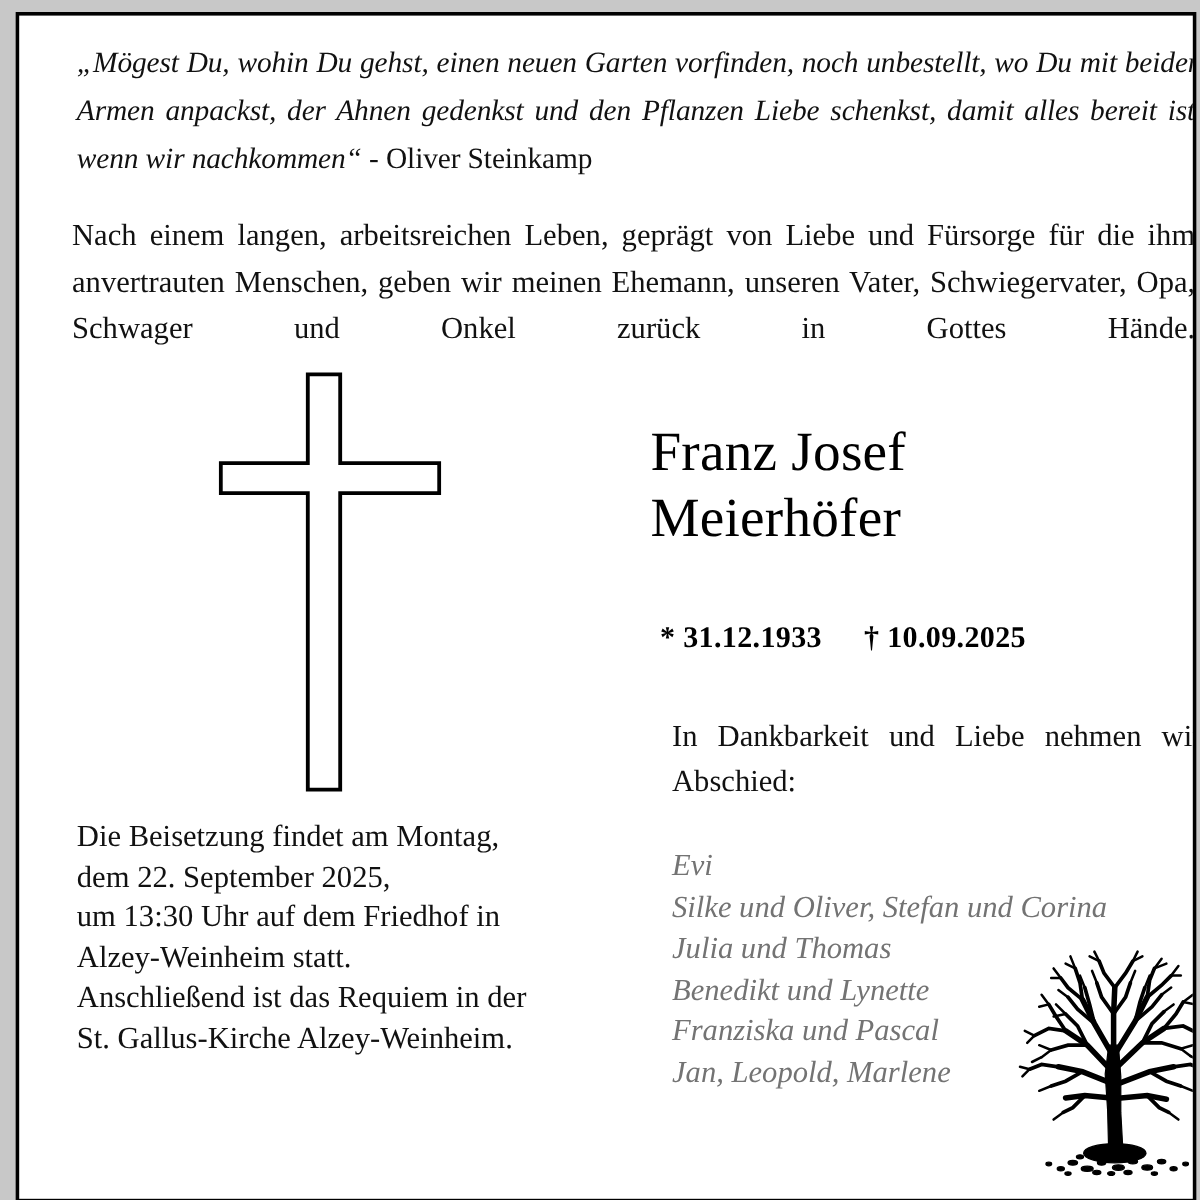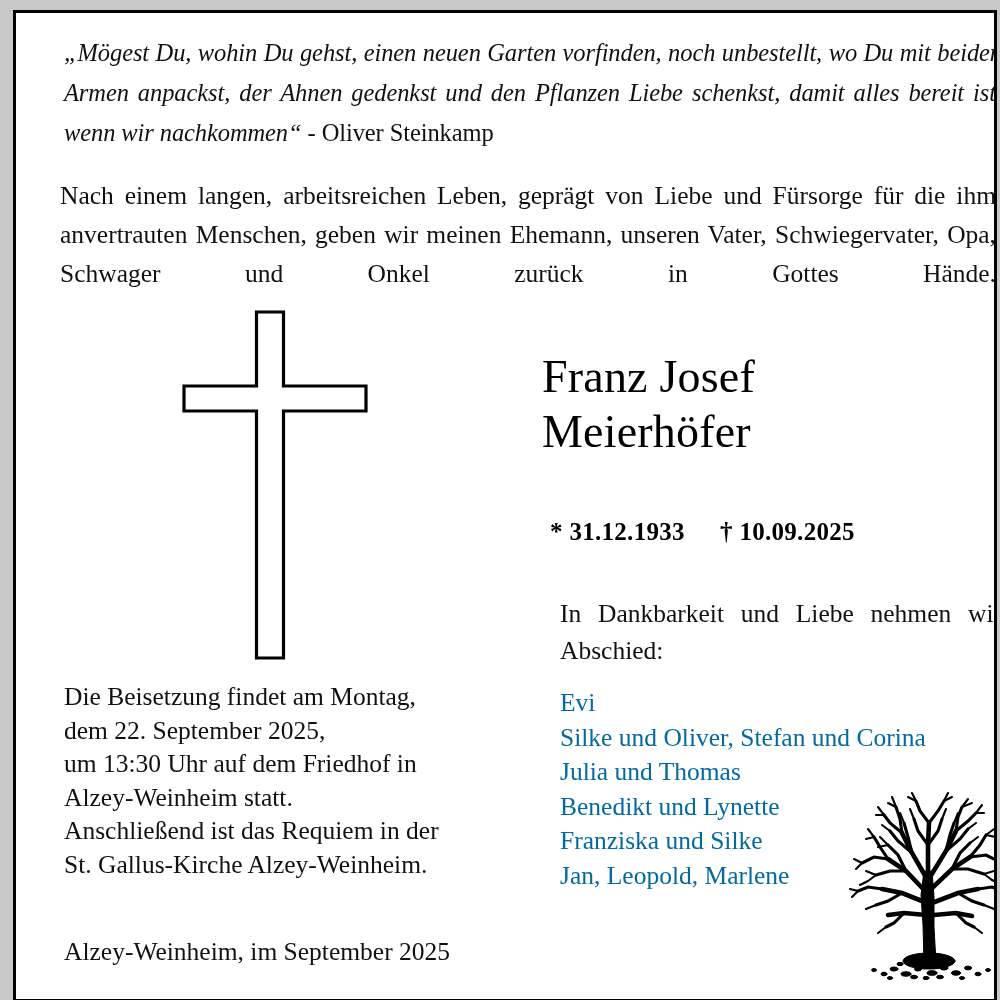--- a/index.html
+++ b/index.html
@@ -140,25 +140,26 @@
   }
   #farewell-text .justify-filler {
     display: inline-block;
     width: 100%;
     height: 0;
   }
 
   #mourners-list {
     position: absolute;
     left: 518px;
-    top: 673px;
+    top: 691px;
     width: 300px;
     font-size: 25.5px;
     line-height: 34.5px;
-    color: #0369a1;
+    color: #737373;
+    font-style: italic;
   }
   #mourners-list .mourner-line {
     white-space: nowrap;
   }
 
   #tree-figure {
     position: absolute;
     left: 802px;
     top: 762px;
     width: 176px;
@@ -185,21 +186,20 @@
       </svg>
     </div>
 
     <div id="funeral-details">Die Beisetzung findet am Montag,
 dem 22. September 2025,
 um 13:30 Uhr auf dem Friedhof in
 Alzey-Weinheim statt.
 Anschließend ist das Requiem in der
 St. Gallus-Kirche Alzey-Weinheim.</div>
 
-    <div id="place-date-line">Alzey-Weinheim, im September 2025</div>
 
     <div id="deceased-name">
       <div>Franz Josef</div>
       <div>Meierhöfer</div>
     </div>
 
     <div id="life-dates">
       <span>*</span>
       <span>31.12.1933</span>
       <span class="date-gap"></span>
@@ -209,21 +209,21 @@
 
     <div id="farewell-text">
       <span>In Dankbarkeit und Liebe nehmen wir Abschied:</span><span class="justify-filler"></span>
     </div>
 
     <div id="mourners-list">
       <div class="mourner-line">Evi</div>
       <div class="mourner-line">Silke und Oliver, Stefan und Corina</div>
       <div class="mourner-line">Julia und Thomas</div>
       <div class="mourner-line">Benedikt und Lynette</div>
-      <div class="mourner-line">Franziska und Silke</div>
+      <div class="mourner-line">Franziska und Pascal</div>
       <div class="mourner-line">Jan, Leopold, Marlene</div>
     </div>
 
     <div id="tree-figure">
       <svg viewBox="0 0 176 205" width="176" height="205" aria-hidden="true">
         <g fill="#000000" stroke="#000000" stroke-linecap="round">
 
           <path d="M 80 188 L 79 150 L 77 120 L 80 96 L 88 96 L 90 122 L 90 152 L 92 188 Z"></path>
 
           <ellipse cx="85" cy="186" rx="26" ry="8"></ellipse>

